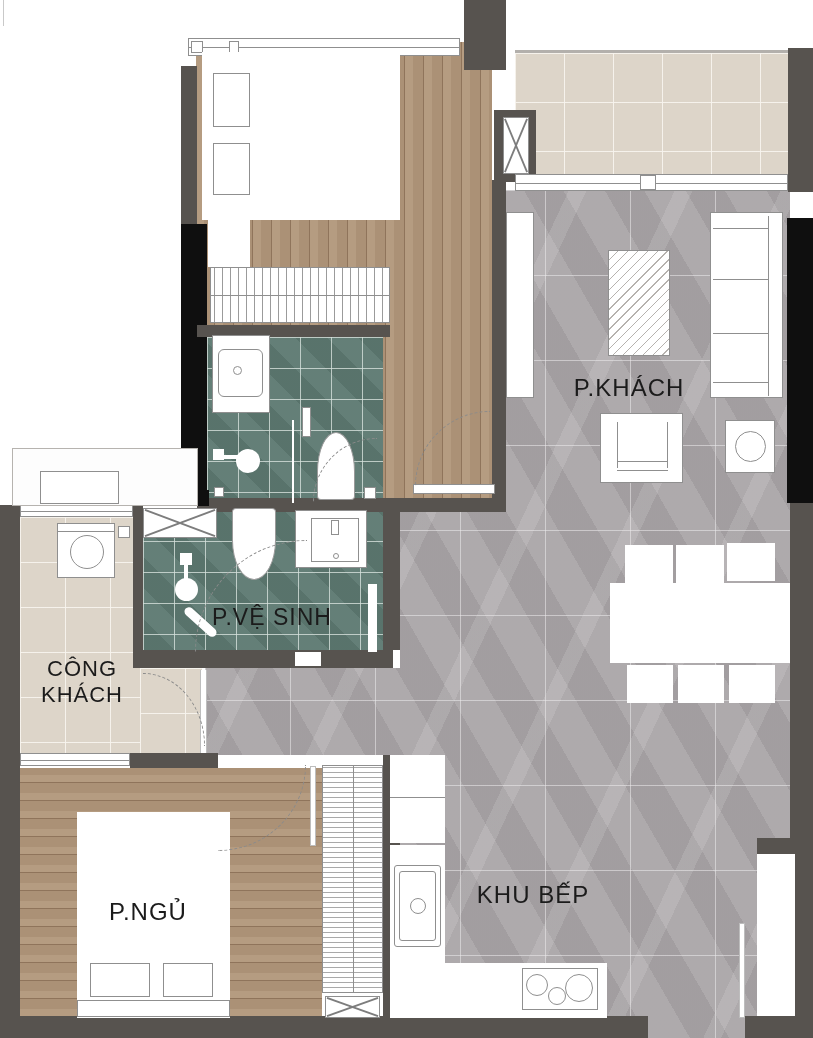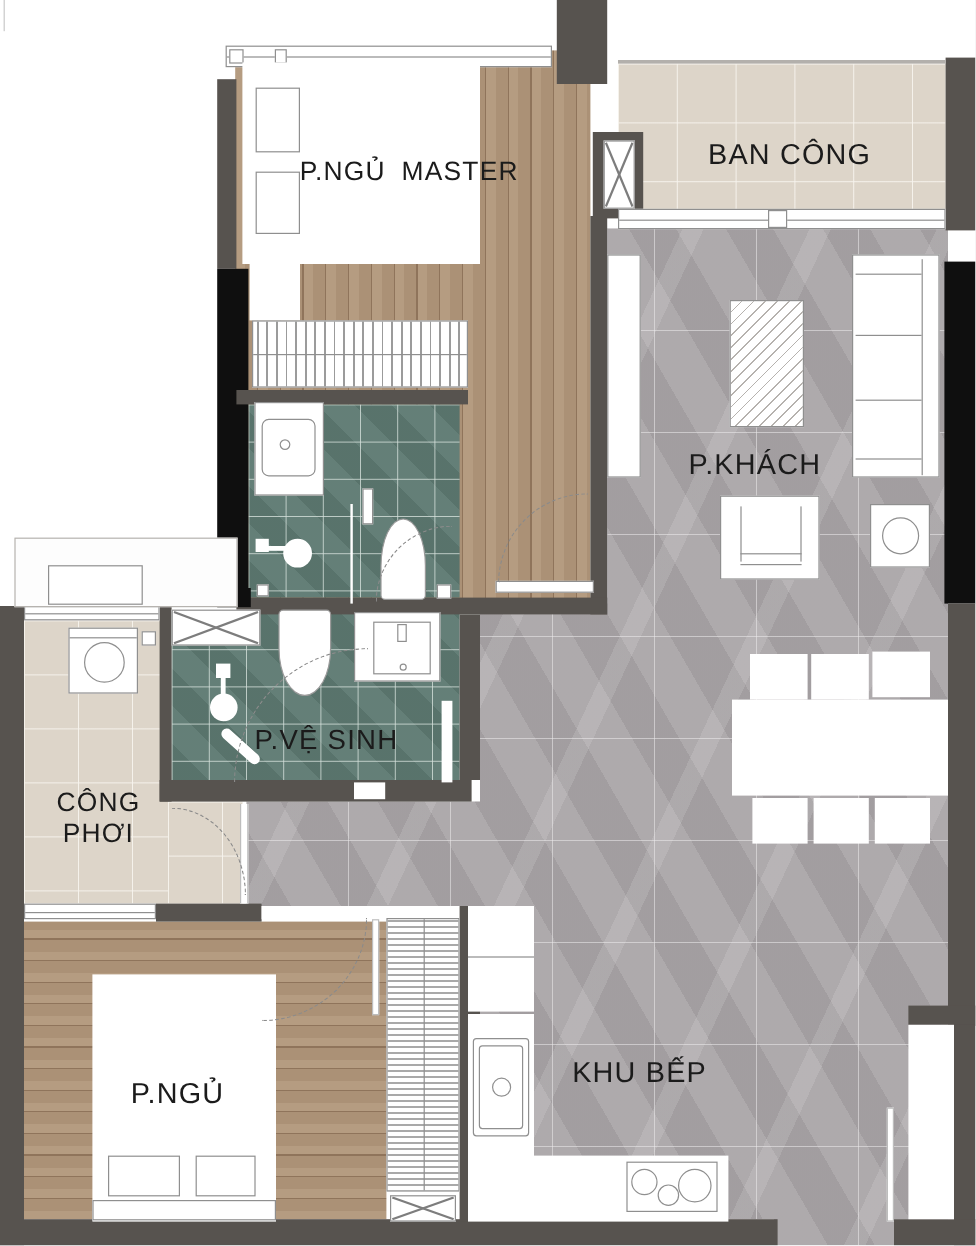--- a/index.html
+++ b/index.html
@@ -110,21 +110,20 @@
   <div class="furn noborder" style="left:295px;top:652px;width:26px;height:14px;"></div>
   <div class="furn noborder" style="left:200px;top:670px;width:7px;height:83px;border-left:1px solid #bdbdbd;border-right:1px solid #bdbdbd;"></div>
 
   <div class="furn noborder" style="left:202px;top:52px;width:198px;height:168px;"></div>
   <div class="furn" style="left:213px;top:73px;width:37px;height:54px;"></div>
   <div class="furn" style="left:213px;top:143px;width:37px;height:52px;"></div>
   <div class="furn noborder" style="left:208px;top:220px;width:42px;height:47px;"></div>
   <div class="furn hangers" style="left:210px;top:267px;width:180px;height:56px;">
     <div class="iline" style="left:0;top:27px;width:100%;height:1px;"></div>
   </div>
-  <div class="label" style="left:341px;top:143px;font-size:22px;word-spacing:6px;">P.NGỦ MASTER</div>
   <div class="arc tl" style="left:415px;top:411px;width:75px;height:75px;"></div>
 
   <div class="furn" style="left:212px;top:335px;width:58px;height:78px;">
     <div class="furn" style="left:5px;top:13px;width:45px;height:48px;border-radius:6px;"></div>
     <div class="furn circle" style="left:20px;top:30px;width:9px;height:9px;"></div>
   </div>
   <div class="furn noborder" style="left:213px;top:449px;width:11px;height:11px;"></div>
   <div class="abs" style="left:220px;top:455px;width:24px;height:4px;background:#fff;"></div>
   <div class="abs" style="left:236px;top:449px;width:24px;height:24px;background:#fff;border-radius:50%;"></div>
   <div class="abs" style="left:292px;top:420px;width:2px;height:83px;background:#fff;"></div>
@@ -158,41 +157,40 @@
     <div class="furn" style="left:27px;top:22px;width:79px;height:33px;"></div>
   </div>
   <div class="furn" style="left:57px;top:523px;width:58px;height:55px;">
     <div class="furn circle" style="left:12px;top:11px;width:34px;height:34px;"></div>
     <div class="iline" style="left:0;top:7px;width:100%;height:1px;"></div>
   </div>
   <div class="furn" style="left:118px;top:526px;width:12px;height:12px;"></div>
   <div class="arc tr" style="left:143px;top:673px;width:62px;height:73px;"></div>
   <div class="label" style="left:82px;top:682px;font-size:22px;text-align:center;">
     <div>CÔNG</div>
-    <div>PHƠI</div>
+    <div>KHÁCH</div>
   </div>
 
   <div class="furn noborder" style="left:77px;top:812px;width:153px;height:206px;"></div>
   <div class="furn" style="left:90px;top:963px;width:60px;height:34px;"></div>
   <div class="furn" style="left:163px;top:963px;width:50px;height:34px;"></div>
   <div class="furn" style="left:77px;top:1000px;width:153px;height:17px;"></div>
   <div class="abs" style="left:310px;top:766px;width:6px;height:80px;background:#fff;border:1px solid #bdbdbd;box-sizing:border-box;"></div>
   <div class="arc br" style="left:218px;top:765px;width:88px;height:86px;"></div>
   <div class="furn slats" style="left:322px;top:765px;width:61px;height:228px;">
     <div class="iline" style="left:30px;top:0;width:1px;height:100%;"></div>
   </div>
   <div class="furn" style="left:325px;top:996px;width:55px;height:22px;">
     <svg width="100%" height="100%" viewBox="0 0 55 22" preserveAspectRatio="none">
         <line x1="1" y1="1" x2="54" y2="21"></line>
         <line x1="54" y1="1" x2="1" y2="21"></line>
       </svg>
   </div>
   <div class="label" style="left:148px;top:912px;font-size:24px;">P.NGỦ</div>
 
-  <div class="label" style="left:658px;top:130px;font-size:24px;">BAN CÔNG</div>
 
   <div class="furn" style="left:506px;top:212px;width:28px;height:186px;"></div>
   <div class="furn hatch" style="left:608px;top:250px;width:62px;height:106px;"></div>
   <div class="furn" style="left:710px;top:212px;width:73px;height:186px;">
     <div class="iline" style="left:57px;top:3px;width:1px;height:180px;"></div>
     <div class="iline" style="left:2px;top:15px;width:55px;height:1px;"></div>
     <div class="iline" style="left:2px;top:66px;width:55px;height:1px;"></div>
     <div class="iline" style="left:2px;top:120px;width:55px;height:1px;"></div>
     <div class="iline" style="left:2px;top:169px;width:55px;height:1px;"></div>
   </div>

